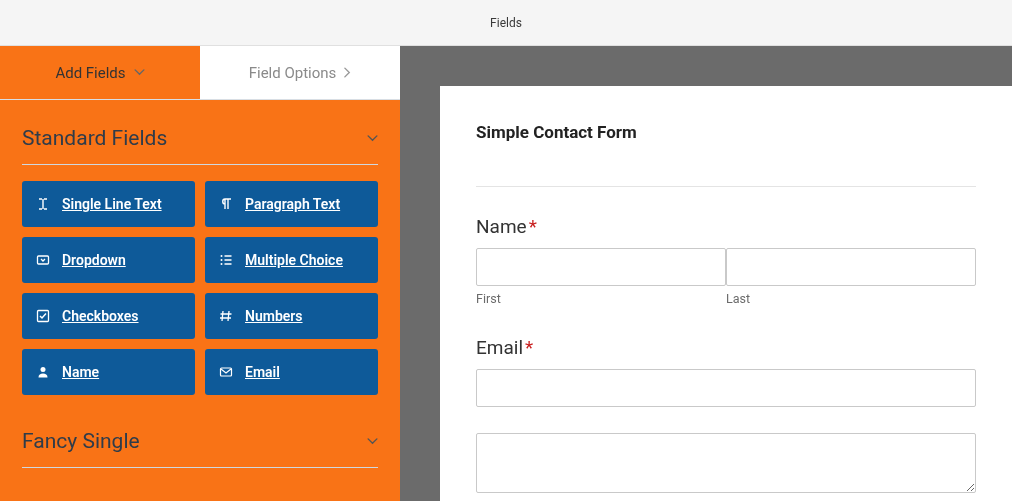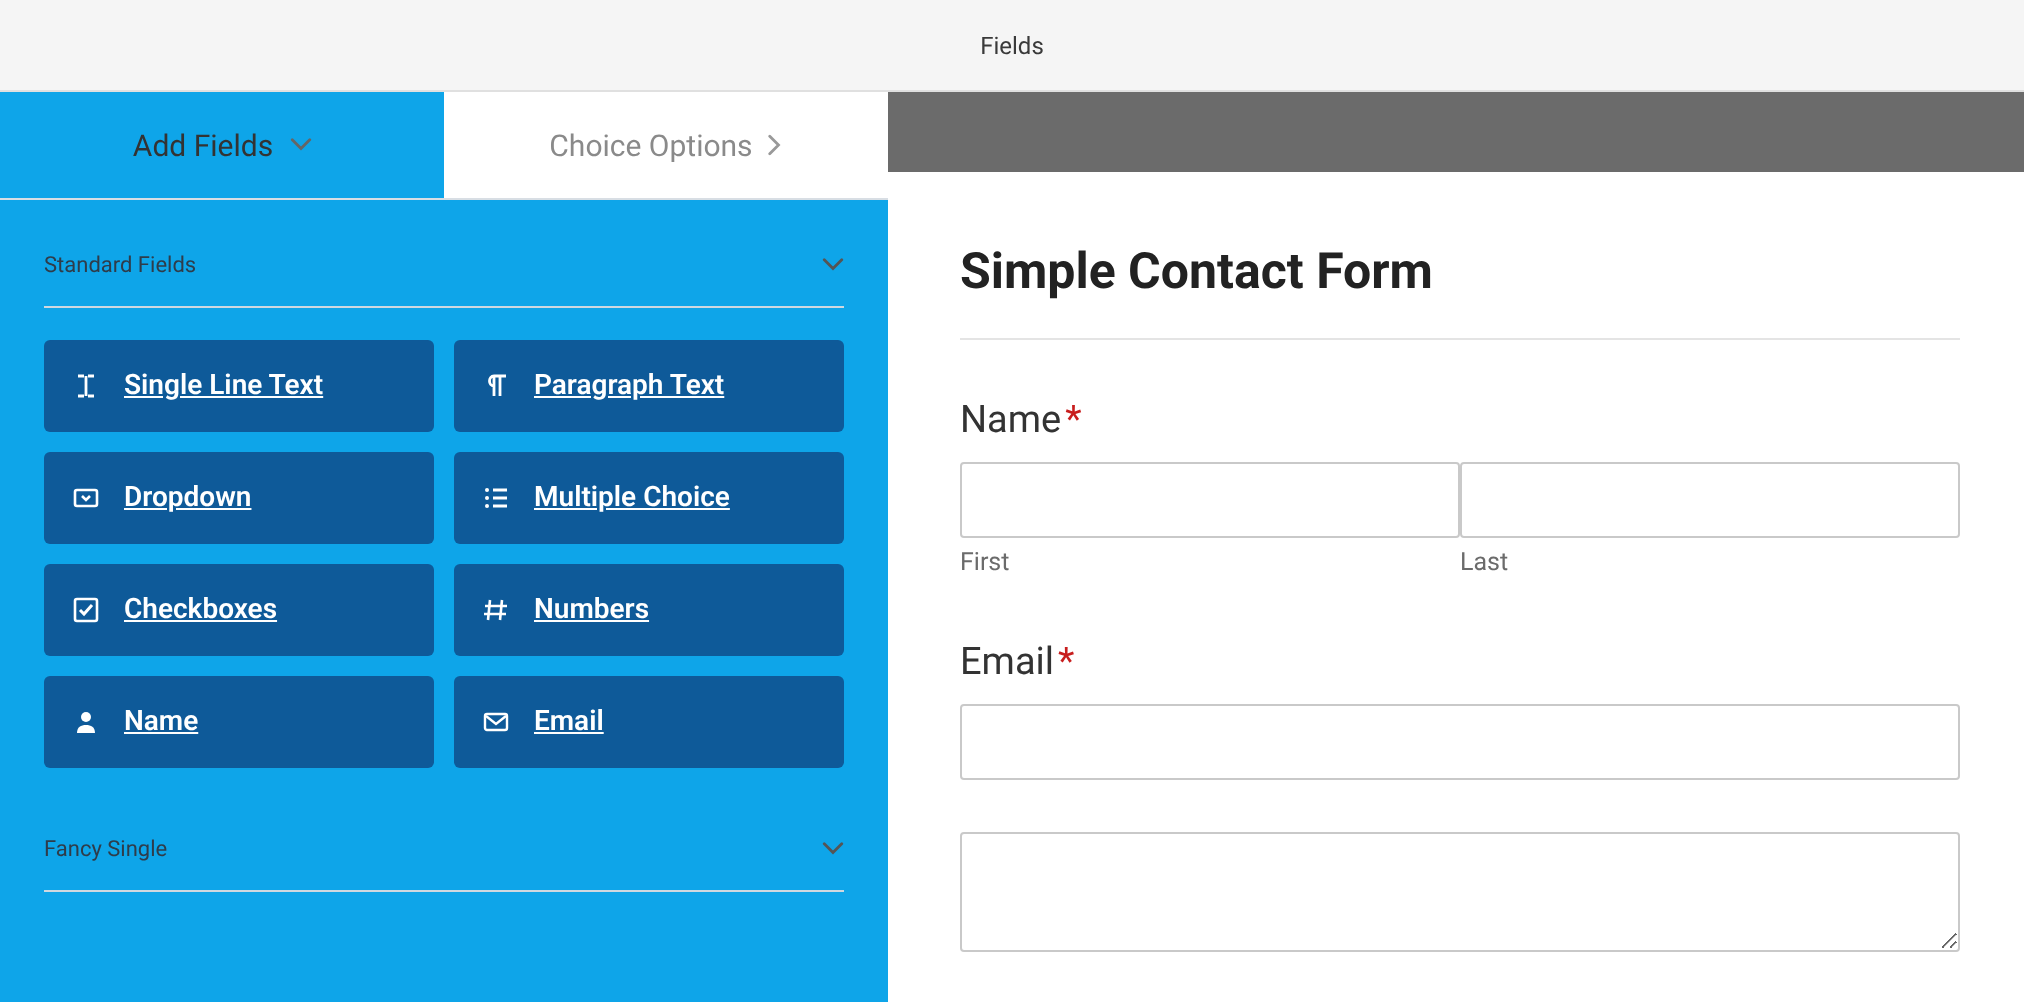--- a/index.html
+++ b/index.html
@@ -21,22 +21,22 @@
     .topbar-title {
       color: #3a3a3a;
       font-size: 12px;
       font-weight: 400;
     }
     .main {
       display: flex;
       height: calc(501px - 46px);
     }
     .sidebar {
-      width: 444px;
-      background: #0ea5e9;
+      width: 400px;
+      background: #f97316;
       flex-shrink: 0;
       overflow: hidden;
     }
     .sidebar-tabs {
       display: flex;
       height: 54px;
       border-bottom: 1px solid #d8dee4;
     }
     .sidebar-tab {
       flex: 1;
@@ -54,21 +54,21 @@
     }
     .sidebar-tab .chev {
       display: inline-flex;
     }
     .section-header {
       display: flex;
       align-items: center;
       justify-content: space-between;
       padding: 26px 22px 14px 22px;
       color: #2f3c4a;
-      font-size: 11px;
+      font-size: 21px;
       font-weight: 400;
       cursor: pointer;
     }
     .section-divider {
       height: 1px;
       background: #cfd8e0;
       margin: 0 22px;
     }
     .field-grid {
       display: grid;
@@ -106,24 +106,24 @@
       padding-top: 40px;
     }
     .form-card {
       background: #ffffff;
       width: 572px;
       padding: 36px 36px 0 36px;
       height: 100%;
       overflow: hidden;
     }
     .form-title {
-      font-size: 25px;
+      font-size: 17px;
       font-weight: 700;
       color: #222;
-      margin-bottom: 18px;
+      margin-bottom: 44px;
     }
     .form-rule {
       height: 1px;
       background: #e4e4e4;
       margin-bottom: 28px;
     }
     .form-label {
       font-size: 19px;
       font-weight: 400;
       color: #333;
@@ -166,21 +166,21 @@
     <div class="sidebar-tabs">
       <div class="sidebar-tab">
         <span>Add Fields</span>
         <span class="chev">
           <svg width="11" height="7" viewBox="0 0 12 8">
               <path d="M1 1 L6 6 L11 1" stroke="#666" stroke-width="1.6" fill="none" stroke-linecap="round"></path>
             </svg>
         </span>
       </div>
       <div class="sidebar-tab inactive">
-        <span>Choice Options</span>
+        <span>Field Options</span>
         <span class="chev">
           <svg width="7" height="11" viewBox="0 0 8 12">
               <path d="M1 1 L6 6 L1 11" stroke="#999" stroke-width="1.6" fill="none" stroke-linecap="round"></path>
             </svg>
         </span>
       </div>
     </div>
 
     <div class="section-header">
       <span>Standard Fields</span>

